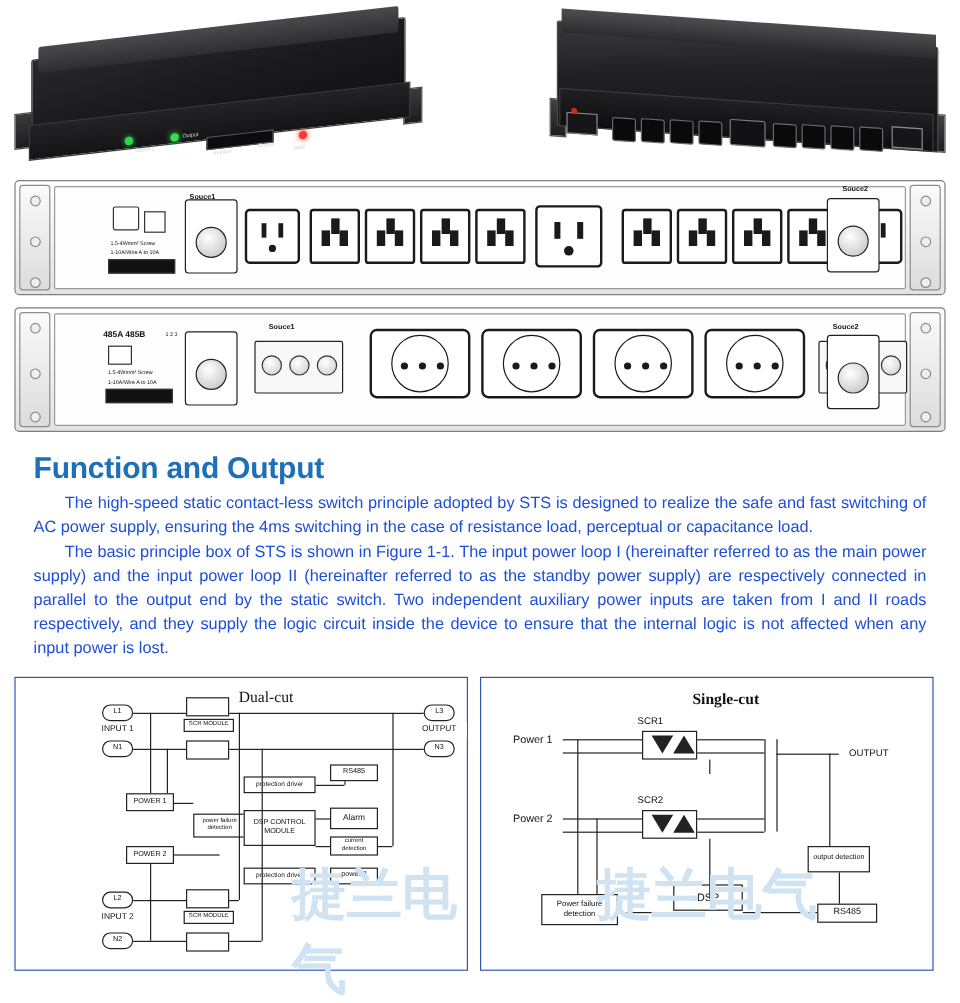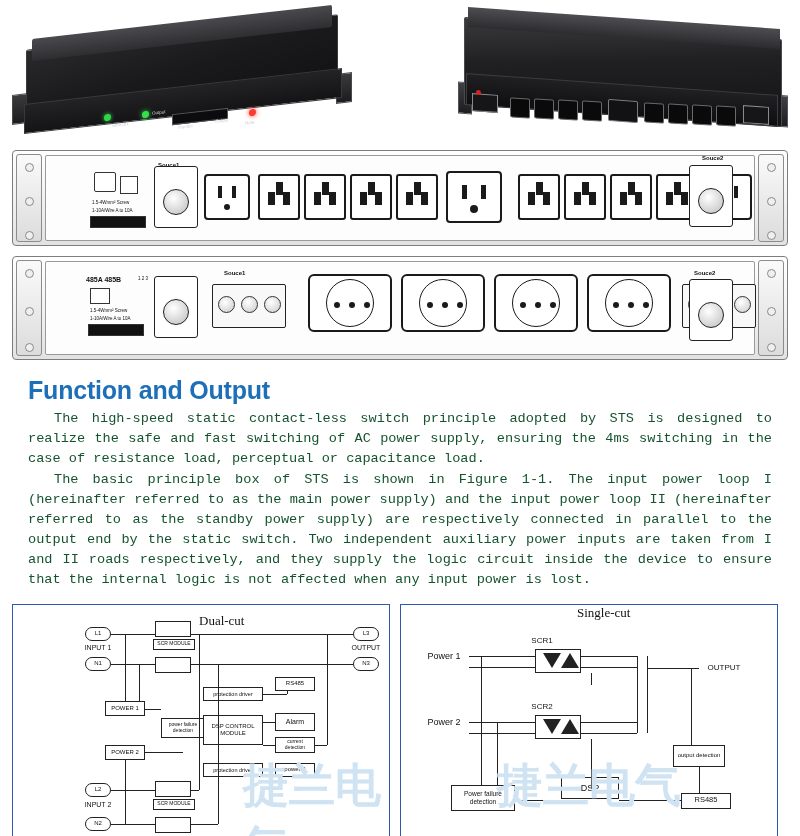--- a/index.html
+++ b/index.html
@@ -181,23 +181,23 @@
     color: #1d6fb8;
     font-family: "Liberation Sans", sans-serif;
     font-weight: bold;
     font-size: 25px;
     letter-spacing: -0.2px;
   }
   .body-text {
     margin: 4px 28px 0 28px;
     font-size: 13.6px;
     line-height: 1.47;
-    color: #14532d;
+    color: #1d4ed8;
     text-align: justify;
-    font-family: Liberation Mono, monospace;
+    font-family: Liberation Sans, sans-serif;
   }
   .body-text p { margin: 0 0 1px 0; text-indent: 26px; }
 
   
   .diagram-row { display:flex; gap:10px; margin: 14px 12px 0 12px; }
   .diagram {
     border: 1px solid #2f58b5;
     background: #ffffff;
     position: relative;
     height: 245px;
@@ -477,21 +477,21 @@
     <div class="wire h" style="left:250px;top:140px;width:12px;"></div>
     <div class="wire h" style="left:250px;top:165px;width:12px;"></div>
     <div class="wire v" style="left:274px;top:86px;height:3px;"></div>
     <div class="wire v" style="left:314px;top:29px;height:111px;"></div>
     <div class="wire h" style="left:302px;top:140px;width:12px;"></div>
 
     <div class="wm" style="left:230px;top:150px;font-size:46px;">捷兰电气</div>
   </div>
 
   <div class="diagram right">
-    <div class="dg-title" style="left:176px;top:0;">Single-cut</div>
+    <div class="dg-title" style="left:176px;top:10px;font-weight:bold;">Single-cut</div>
 
     <div class="node" style="left:18px;top:44px;width:50px;height:14px;border:none;font-size:9px;">Power 1</div>
     <div class="node" style="left:18px;top:110px;width:50px;height:14px;border:none;font-size:9px;">Power 2</div>
 
     <div class="node" style="left:124px;top:30px;width:34px;height:12px;border:none;font-size:8px;">SCR1</div>
     <div class="node" style="left:124px;top:96px;width:34px;height:12px;border:none;font-size:8px;">SCR2</div>
 
     <div class="scr-sym" style="left:134px;top:44px;width:46px;height:24px;"></div>
     <div class="scr-sym" style="left:134px;top:110px;width:46px;height:24px;"></div>
     <div class="tri" style="left:142px;top:48px;border-left:9px solid transparent;border-right:9px solid transparent;border-top:15px solid #222;"></div>

